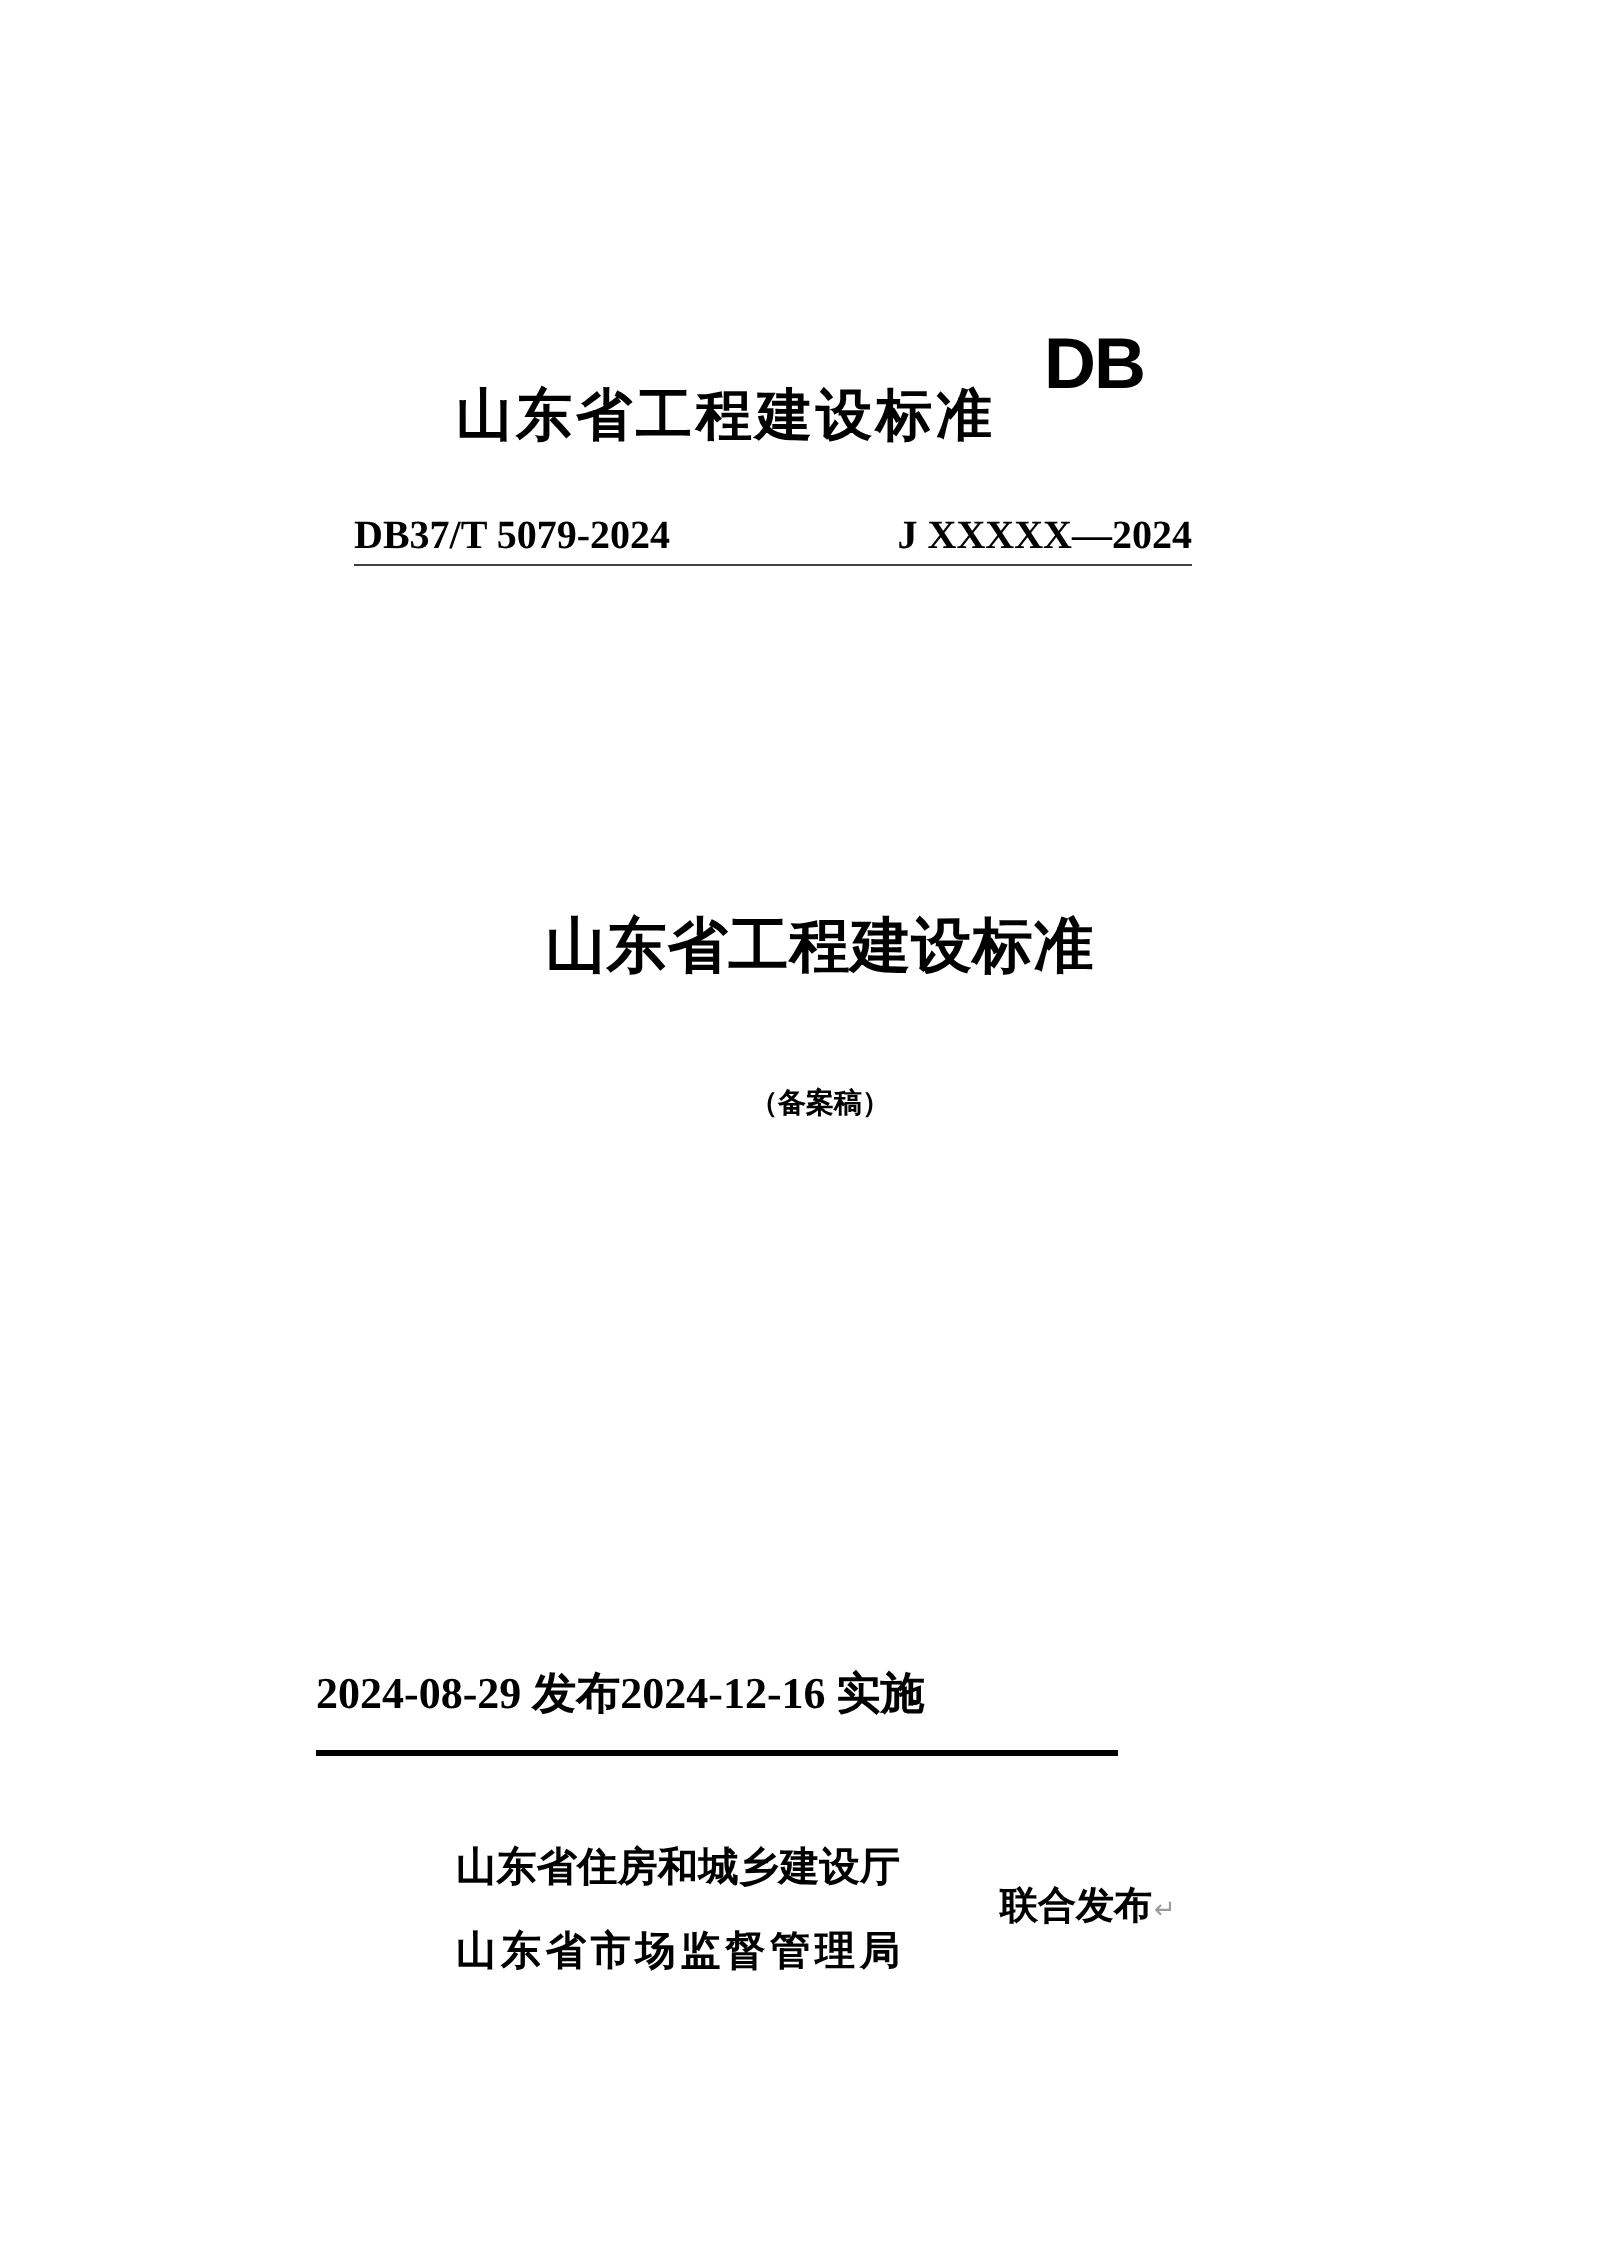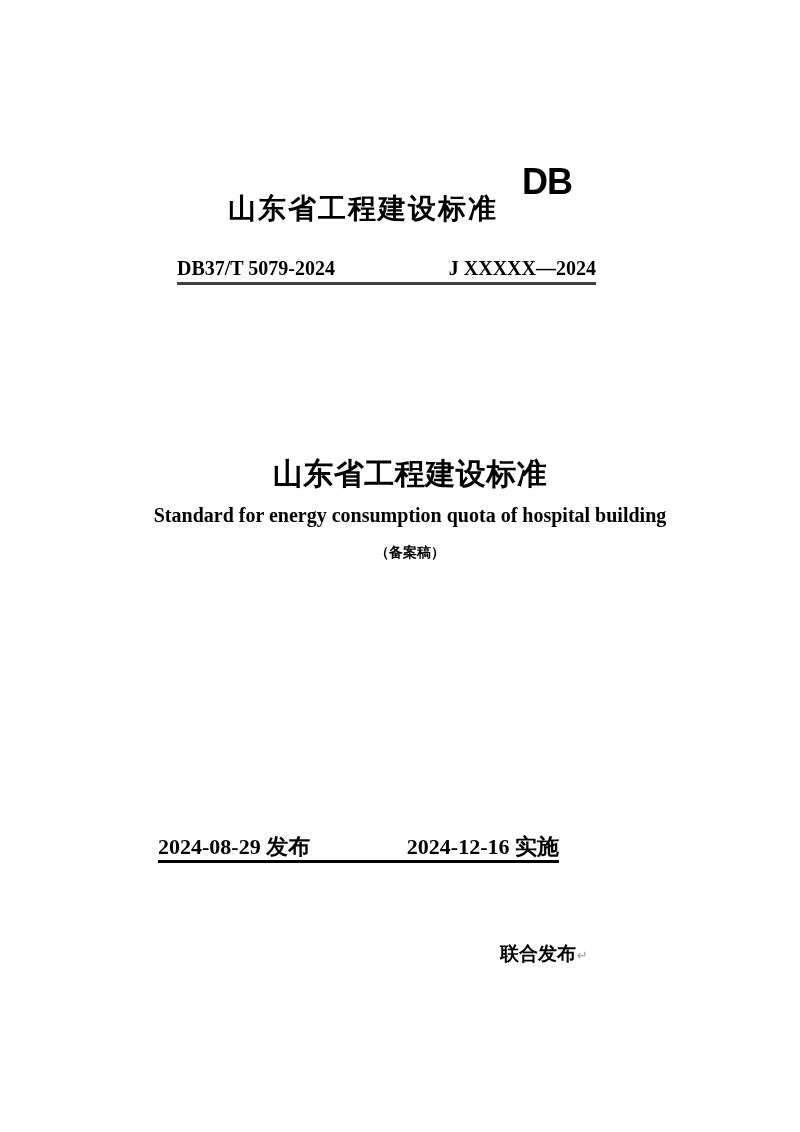--- a/index.html
+++ b/index.html
@@ -44,21 +44,21 @@
     top: 256px;
     left: 177px;
     width: 419px;
     display: flex;
     justify-content: space-between;
     align-items: center;
     font-size: 20px;
     font-weight: bold;
     line-height: 1.2;
     padding-bottom: 2px;
-    border-bottom: 3px solid #404040;
+    border-bottom: 1px solid #404040;
     white-space: nowrap;
   }
   
   .title-cn {
     position: absolute;
     top: 457px;
     left: 20px;
     width: 780px;
     text-align: center;
     font-size: 30px;
@@ -88,26 +88,26 @@
     font-weight: bold;
     line-height: 1.2;
   }
   
   .dates {
     position: absolute;
     top: 834px;
     left: 158px;
     width: 401px;
     display: flex;
-    justify-content: space-between;
+    justify-content: flex-start;
     align-items: baseline;
     font-size: 22px;
     font-weight: bold;
     line-height: 1.15;
-    padding-bottom: 1px;
+    padding-bottom: 16px;
     border-bottom: 3px solid #000000;
     white-space: nowrap;
   }
   
   .pub {
     position: absolute;
     left: 228px;
     width: 222px;
     font-family: "Liberation Sans", "DejaVu Sans", sans-serif;
     font-size: 20px;
@@ -145,28 +145,29 @@
 
   <div class="hdr-db">DB</div>
 
   <div class="codes">
     <span>DB37/T 5079-2024</span>
     <span>J XXXXX—2024</span>
   </div>
 
   <div class="title-cn">山东省工程建设标准</div>
 
-  <div class="title-en">Standard for energy consumption quota of hospital building</div>
 
   <div class="draft">（备案稿）</div>
 
   <div class="dates">
     <span>2024-08-29 发布</span>
     <span>2024-12-16 实施</span>
   </div>
 
+  <div class="pub pub1">山东省住房和城乡建设厅</div>
 
   <div class="joint">
     <span>联合发布</span><span class="ret">↵</span>
   </div>
 
+  <div class="pub pub2">山东省市场监督管理局</div>
 
 </div>
 
 </body></html>

